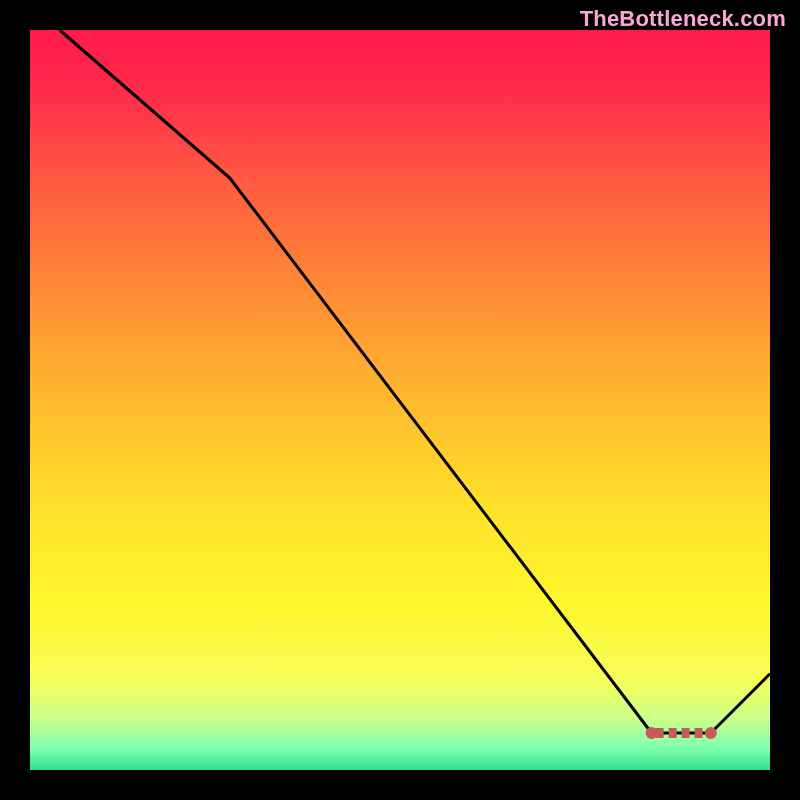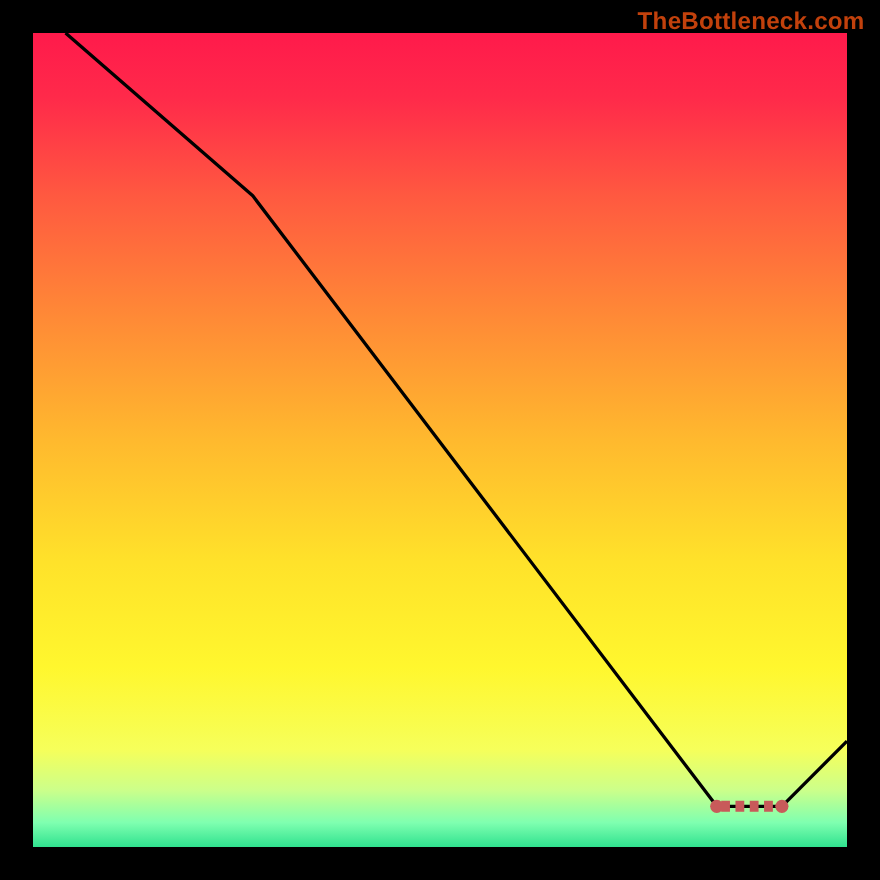--- a/index.html
+++ b/index.html
@@ -16,21 +16,21 @@
     height: 800px;
     background: #000;
   }
   .watermark {
     position: absolute;
     top: 6px;
     right: 14px;
     font-family: Arial, Helvetica, sans-serif;
     font-size: 22px;
     font-weight: 600;
-    color: #c2410c;
+    color: #f9a8d4;
     letter-spacing: 0.2px;
   }
   svg {
     position: absolute;
     top: 0;
     left: 0;
   }
 </style>
 </head>
 <body>

